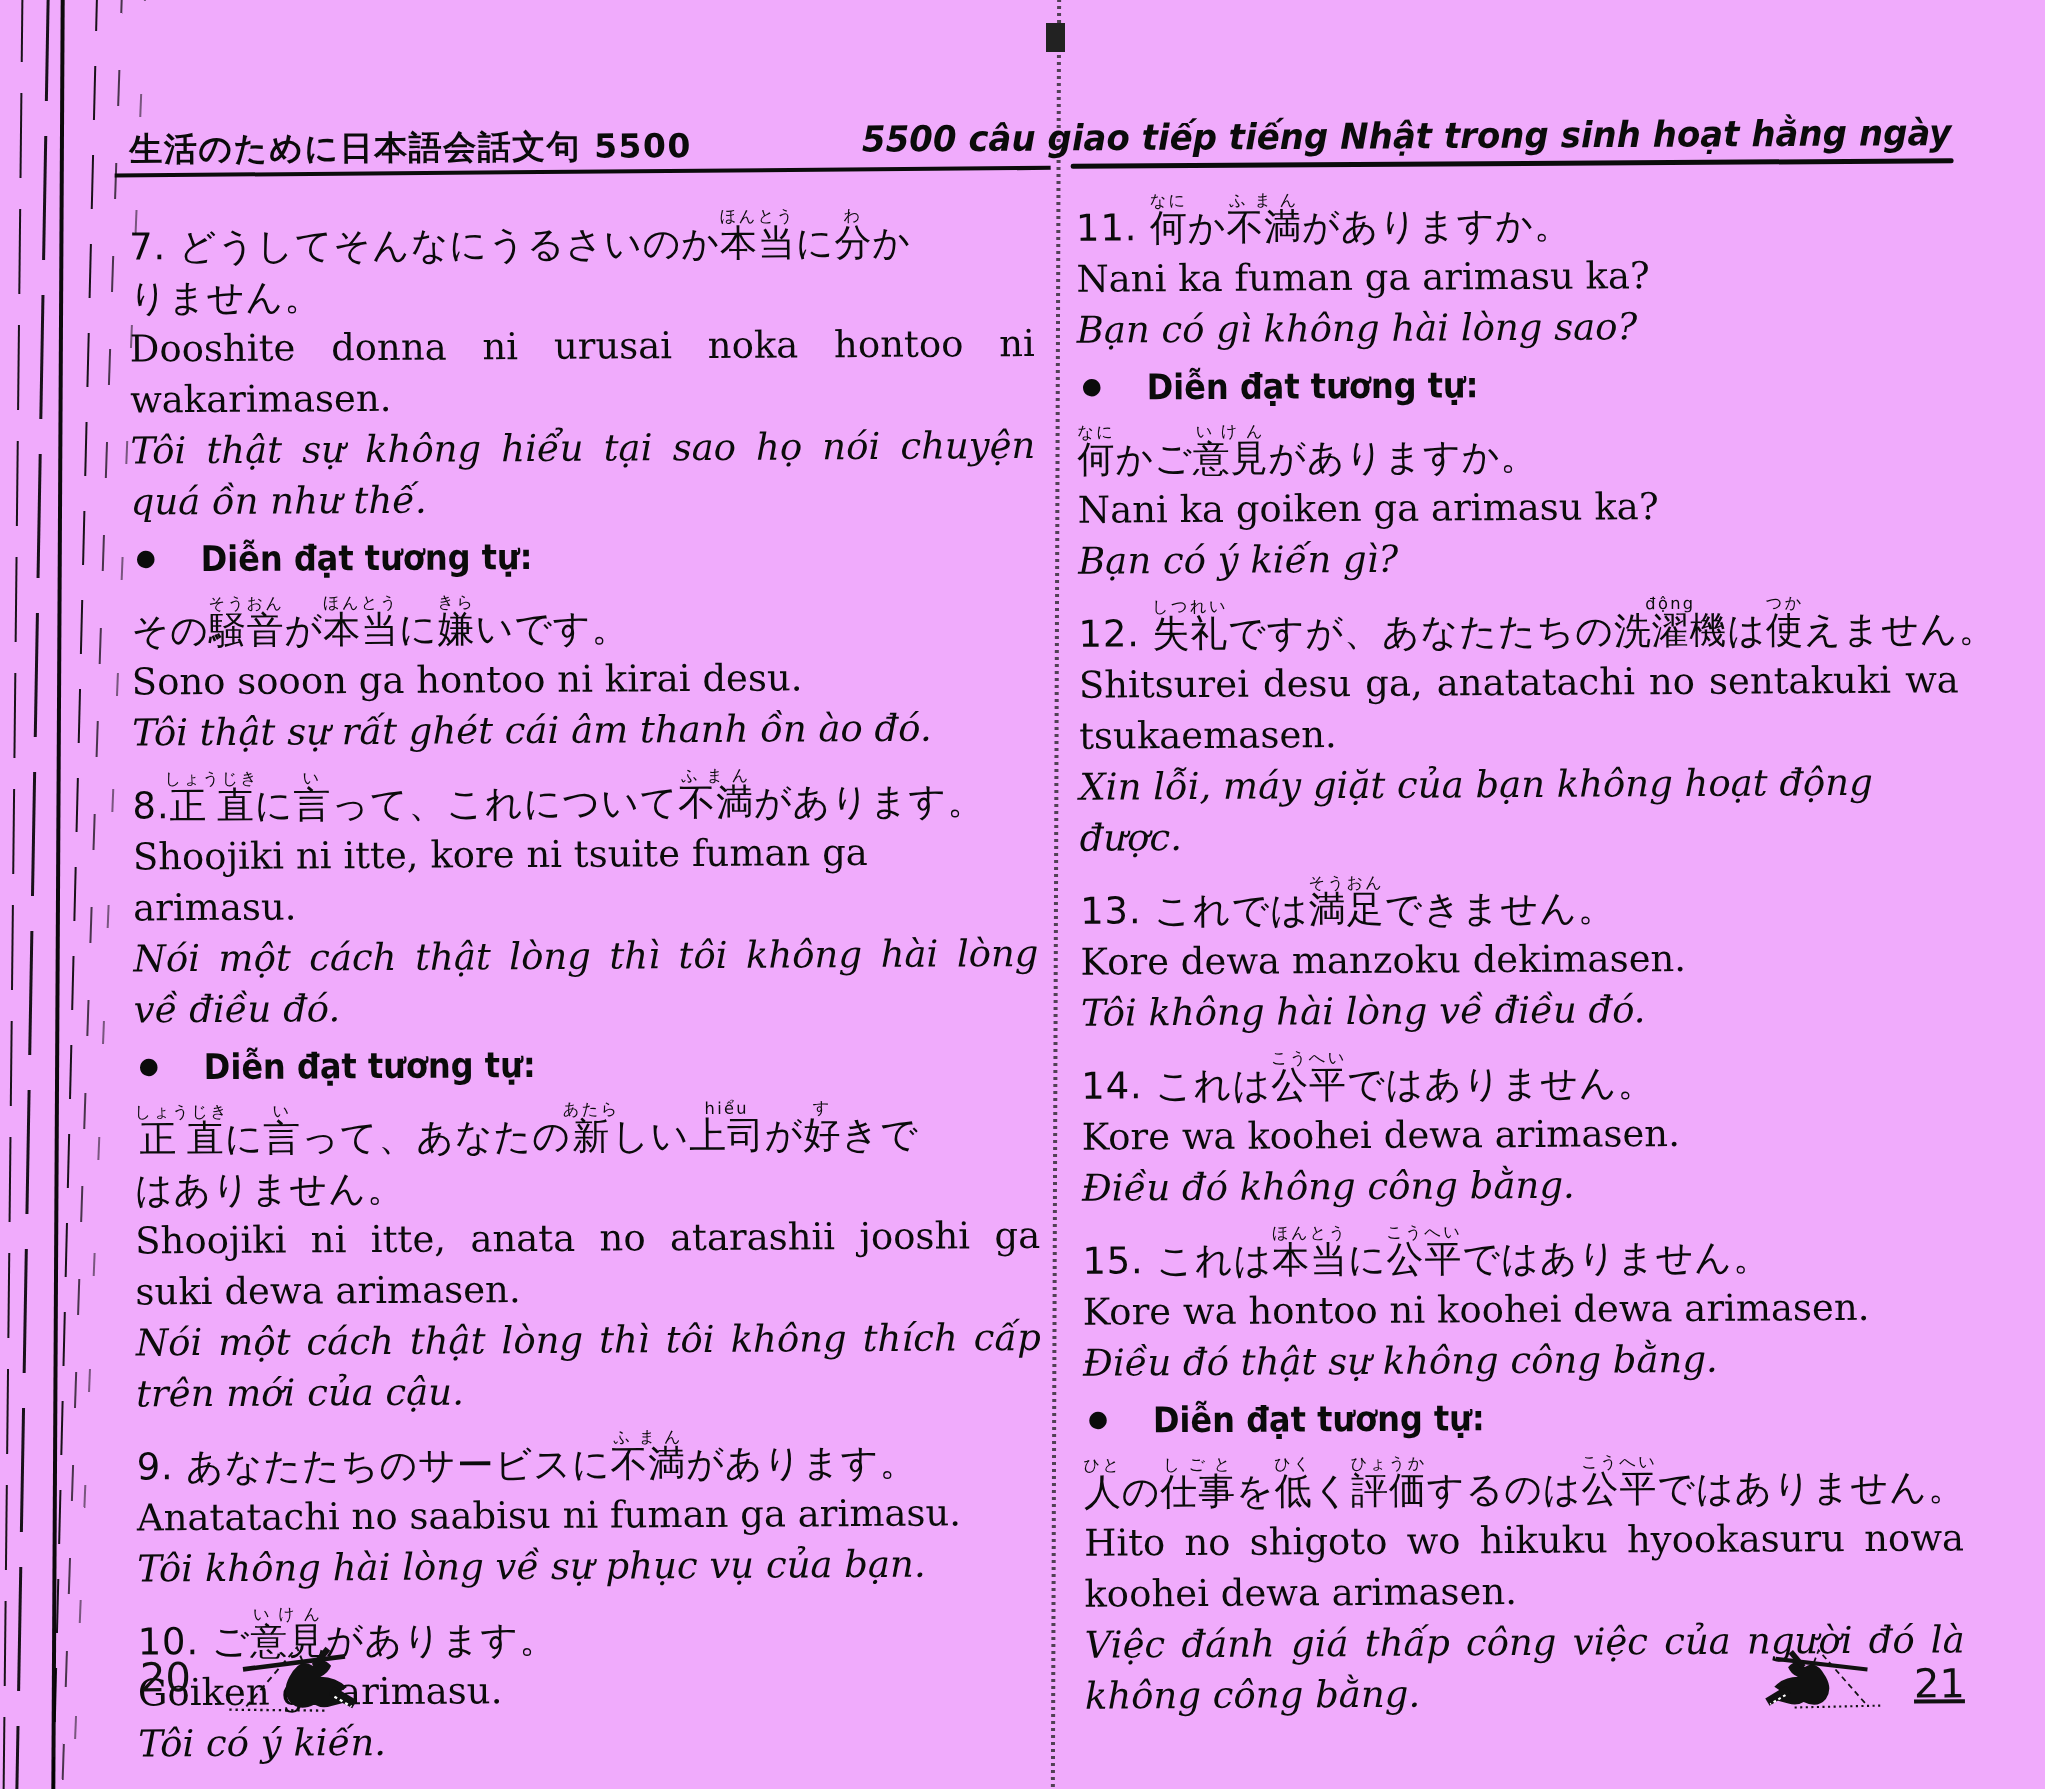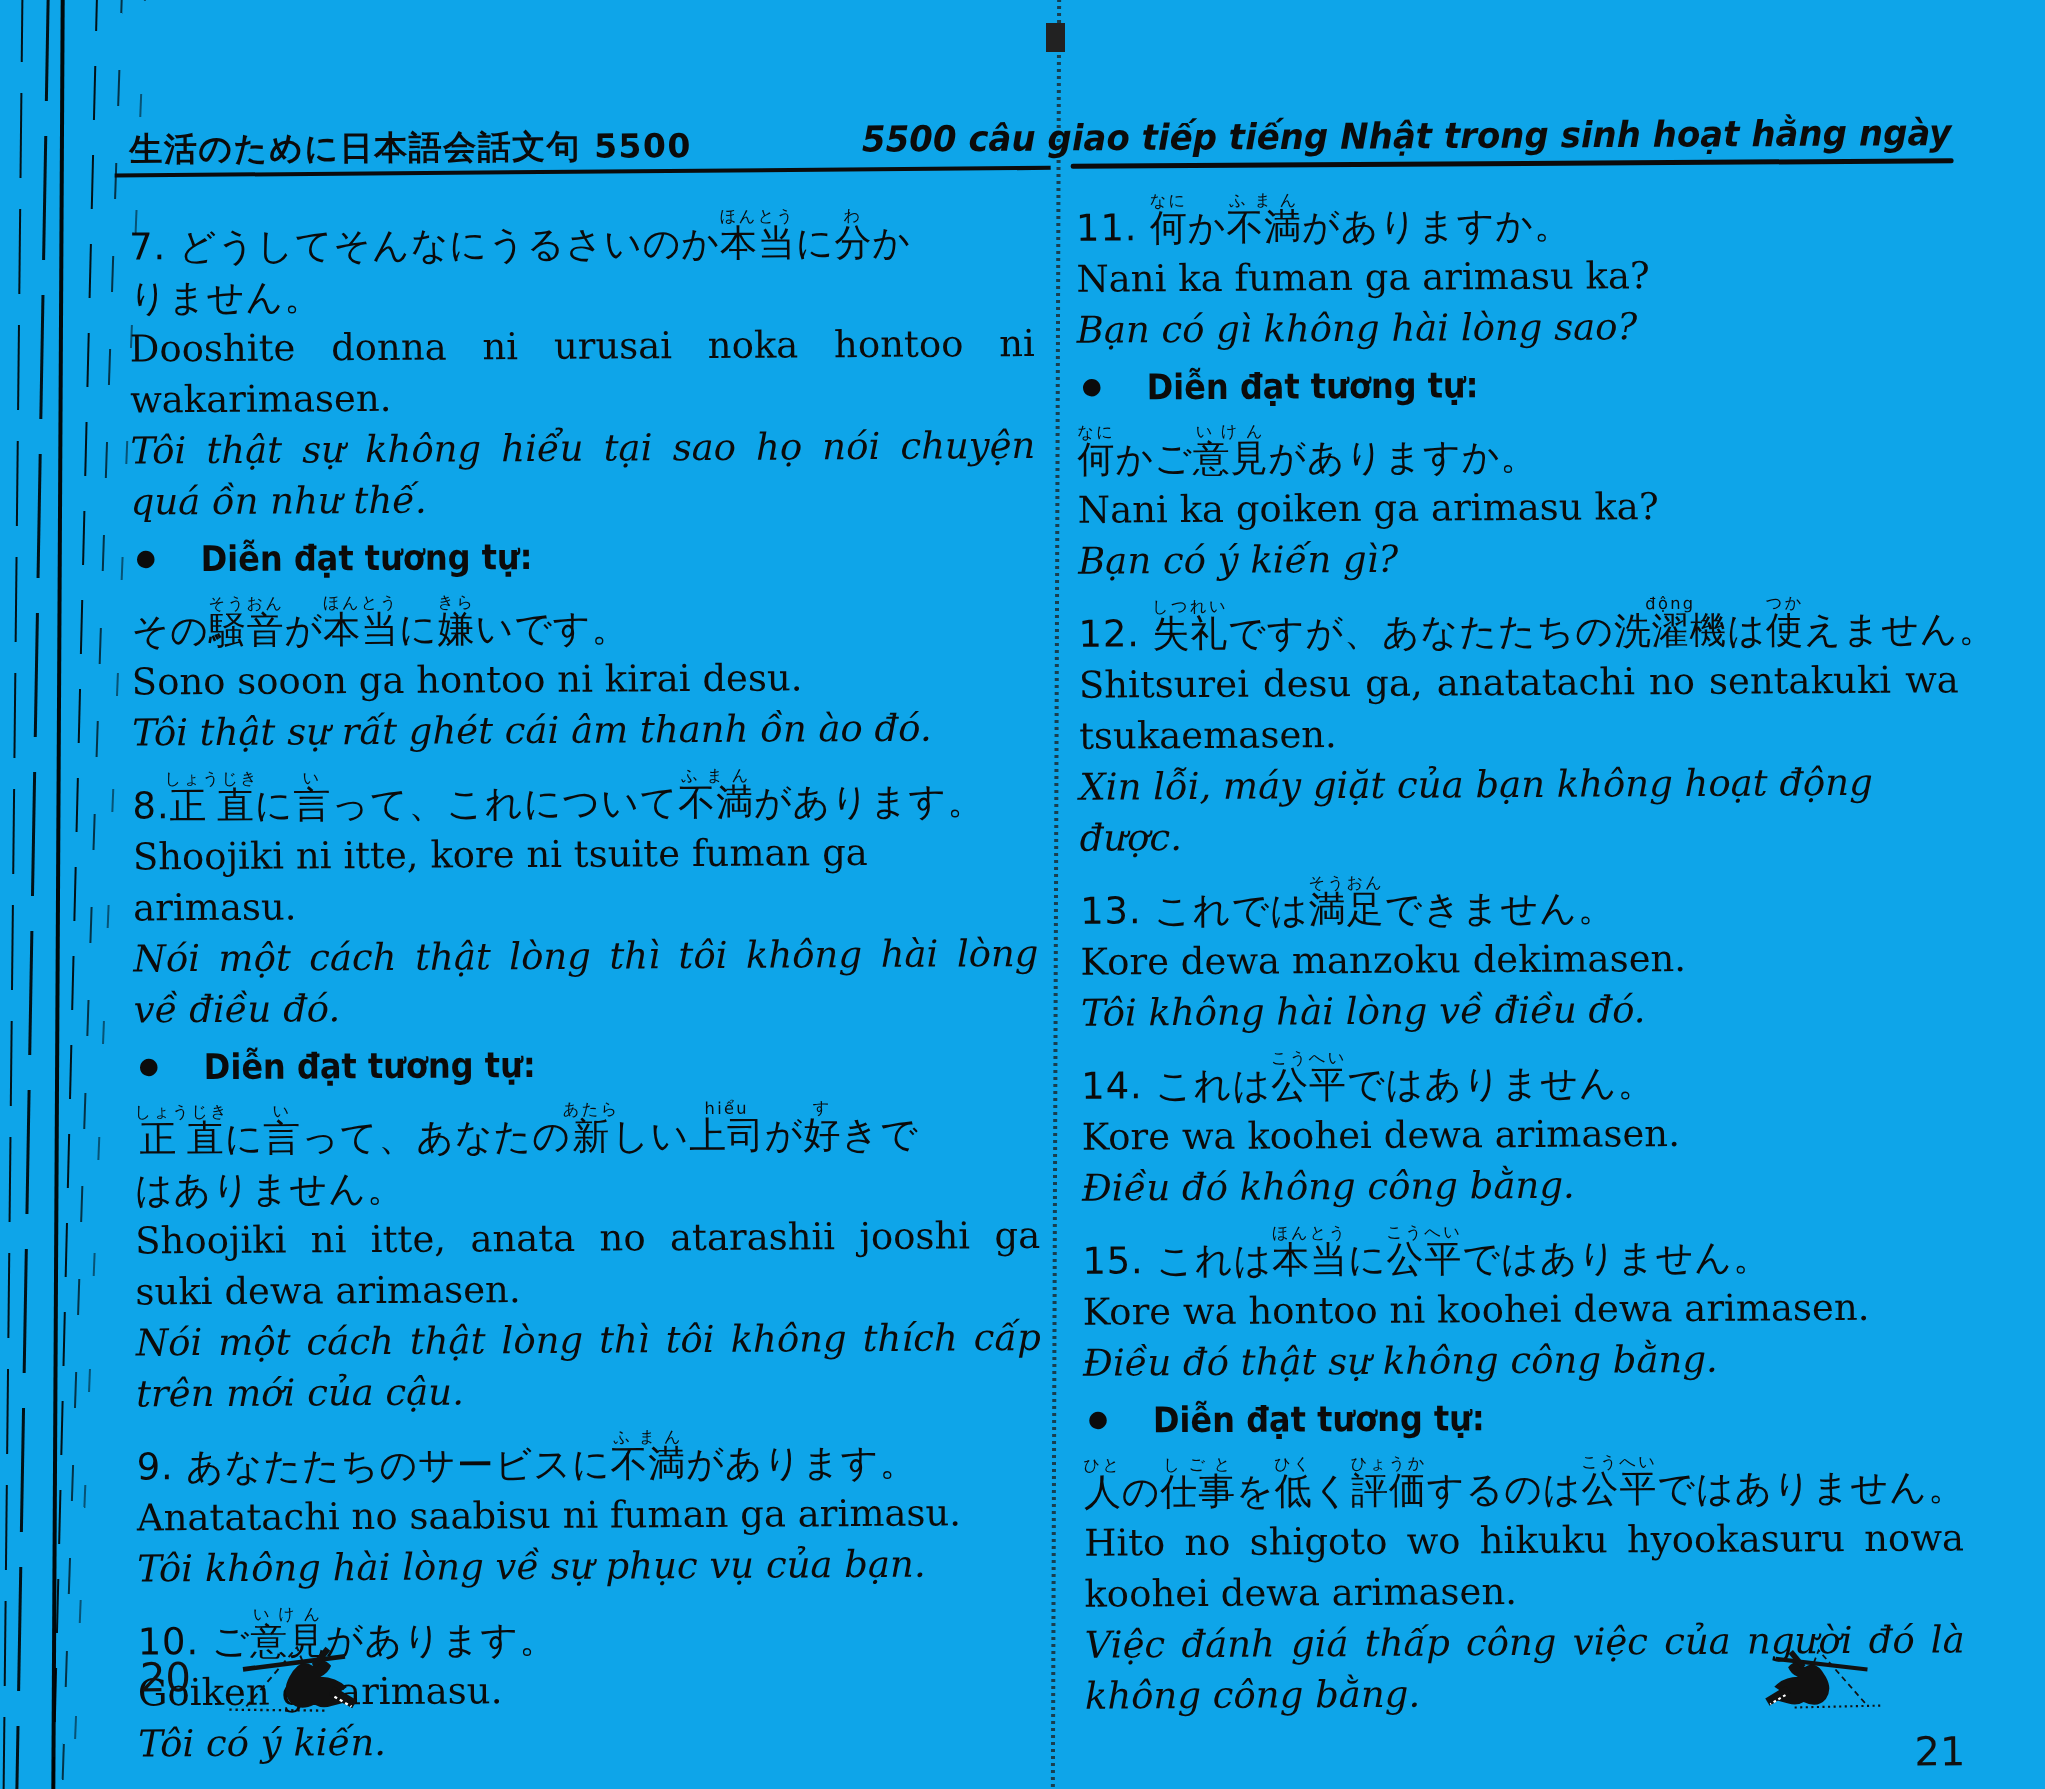--- a/index.html
+++ b/index.html
@@ -1,19 +1,19 @@
 <!DOCTYPE html>
 <html style="font-size:12.4px"><head>
 <meta charset="utf-8">
 <style>
   html,body{margin:0;padding:0;background:#e8e8e8;}
   #scan{
     position:relative;
     width:2046px;height:1790px;
-    background:#0ea5e9;
+    background:#f0abfc;
     overflow:hidden;
     font-family:"DejaVu Serif", serif;
     color:#0b0b0b;
   }
   #spread{position:absolute;inset:0;transform:rotate(-0.35deg);transform-origin:50% 40%;}
 
   
   .streak{position:absolute;top:-23px;bottom:-23px;background:repeating-linear-gradient(180deg,#000 0 85px,transparent 85px 116px);opacity:.9;}
   .gutter-line{position:absolute;top:-7.7px;bottom:-7.7px;background:repeating-linear-gradient(180deg,#1c1c1c 0 3.1px,transparent 3.1px 7px);opacity:.75;}
   .gutter-blob{position:absolute;background:#222;}
@@ -71,21 +71,21 @@
     font-weight:bold;font-size:32px;margin-left:45px;
     display:inline-block;transform:scaleY(1.1);letter-spacing:0px;
   }
 
   
   .pagenum{
     position:absolute;font-family:"DejaVu Sans", sans-serif;
     font-size:40px;color:#111;
   }
   #pn-left{left:134px;top:1649px;}
-  #pn-right{left:1908px;top:1734px;}
+  #pn-right{left:1908px;top:1666px;text-decoration:underline;}
   .stamp{position:absolute;}
   #stamp-left{left:192px;top:1612px;}
   #stamp-right{left:1728px;top:1627px;transform:scaleX(-1);}
 </style>
 </head>
 <body>
 
 <div id="scan">
 
   <div>

